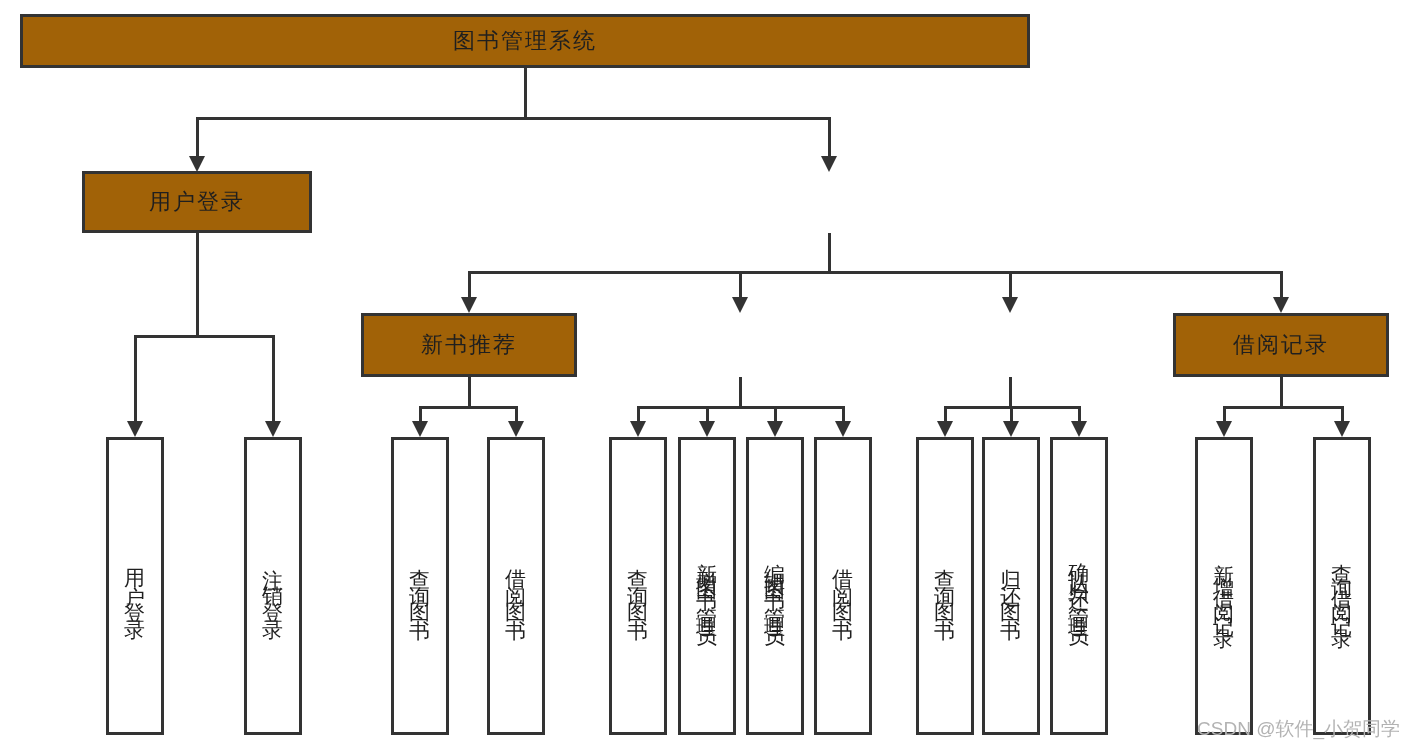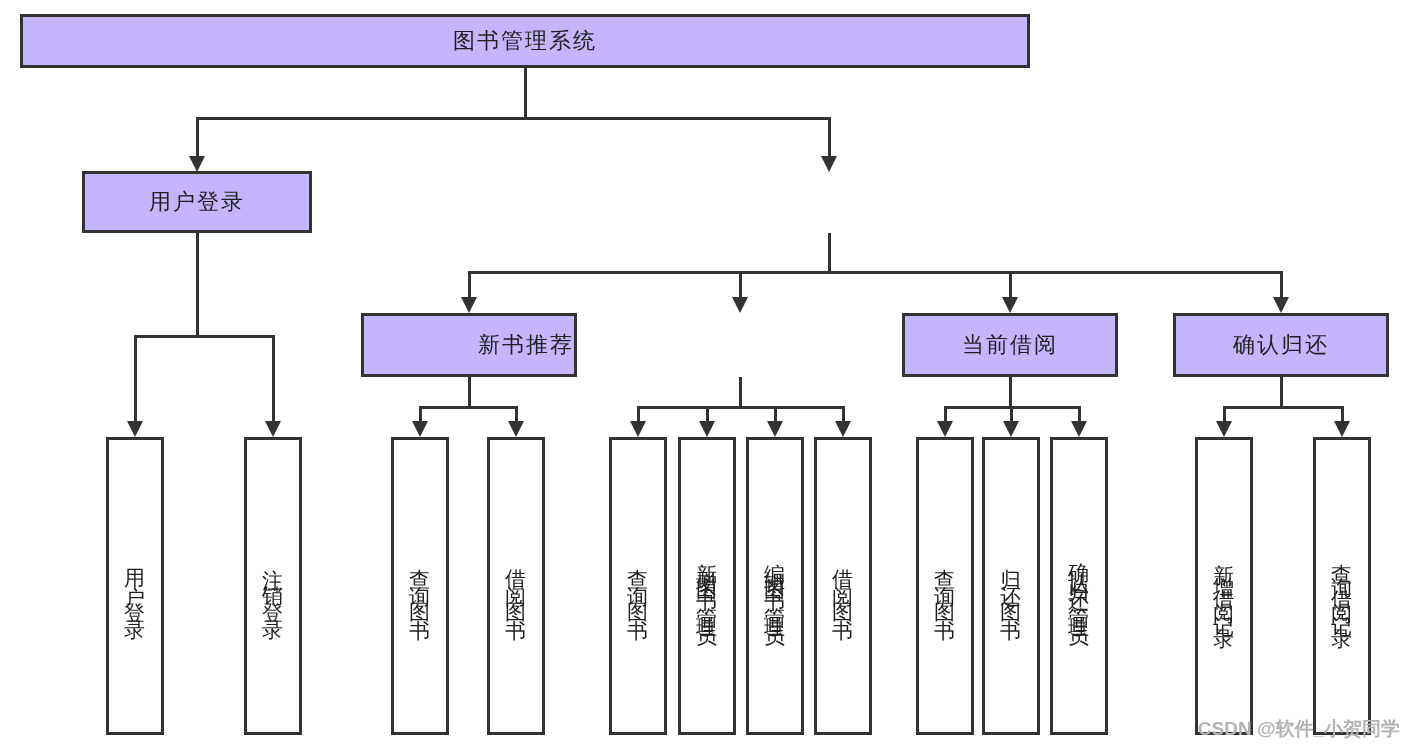--- a/index.html
+++ b/index.html
@@ -13,21 +13,21 @@
   #stage{
     position:relative;
     width:1405px;height:747px;
     background:var(--bg);
     overflow:hidden;
   }
   .box{
     position:absolute;
     box-sizing:border-box;
     border:3px solid var(--line);
-    background:#c4b5fd;
+    background:#a16207;
     display:flex;align-items:center;justify-content:center;
     color:var(--text);
     font-size:22px;
     letter-spacing:2px;
     z-index:2;
   }
   .vbox{
     position:absolute;
     box-sizing:border-box;
     border:3px solid var(--line);
@@ -54,21 +54,20 @@
     border-right:8px solid transparent;
     border-top:16px solid var(--line);
   }
   .watermark{
     position:absolute;
     right:5px;top:716px;
     font-size:19px;
     color:var(--wm);
     z-index:3;
     white-space:nowrap;
-    font-weight:bold;
   }
 </style>
 </head>
 <body>
 
 <div id="stage">
 
   <div class="box" style="left:20px;top:14px;width:1010px;height:54px;">
     <span>图书管理系统</span>
   </div>
@@ -101,28 +100,25 @@
     <div class="vl" style="left:468px;top:271px;height:28px;"></div>
     <div class="arr" style="left:461px;top:297px;"></div>
     <div class="vl" style="left:739px;top:271px;height:28px;"></div>
     <div class="arr" style="left:732px;top:297px;"></div>
     <div class="vl" style="left:1009px;top:271px;height:28px;"></div>
     <div class="arr" style="left:1002px;top:297px;"></div>
     <div class="vl" style="left:1280px;top:271px;height:28px;"></div>
     <div class="arr" style="left:1273px;top:297px;"></div>
   </div>
 
-  <div class="box" style="left:361px;top:313px;width:216px;height:64px;justify-content:flex-end;">
+  <div class="box" style="left:361px;top:313px;width:216px;height:64px;">
     <span>新书推荐</span>
   </div>
-  <div class="box" style="left:902px;top:313px;width:216px;height:64px;">
-    <span>当前借阅</span>
-  </div>
   <div class="box" style="left:1173px;top:313px;width:216px;height:64px;">
-    <span>确认归还</span>
+    <span>借阅记录</span>
   </div>
 
   <div>
     <div class="vl" style="left:468px;top:377px;height:31px;"></div>
     <div class="hl" style="left:419px;top:406px;width:99px;"></div>
     <div class="vl" style="left:419px;top:406px;height:17px;"></div>
     <div class="arr" style="left:412px;top:421px;"></div>
     <div class="vl" style="left:515px;top:406px;height:17px;"></div>
     <div class="arr" style="left:508px;top:421px;"></div>
   </div>

